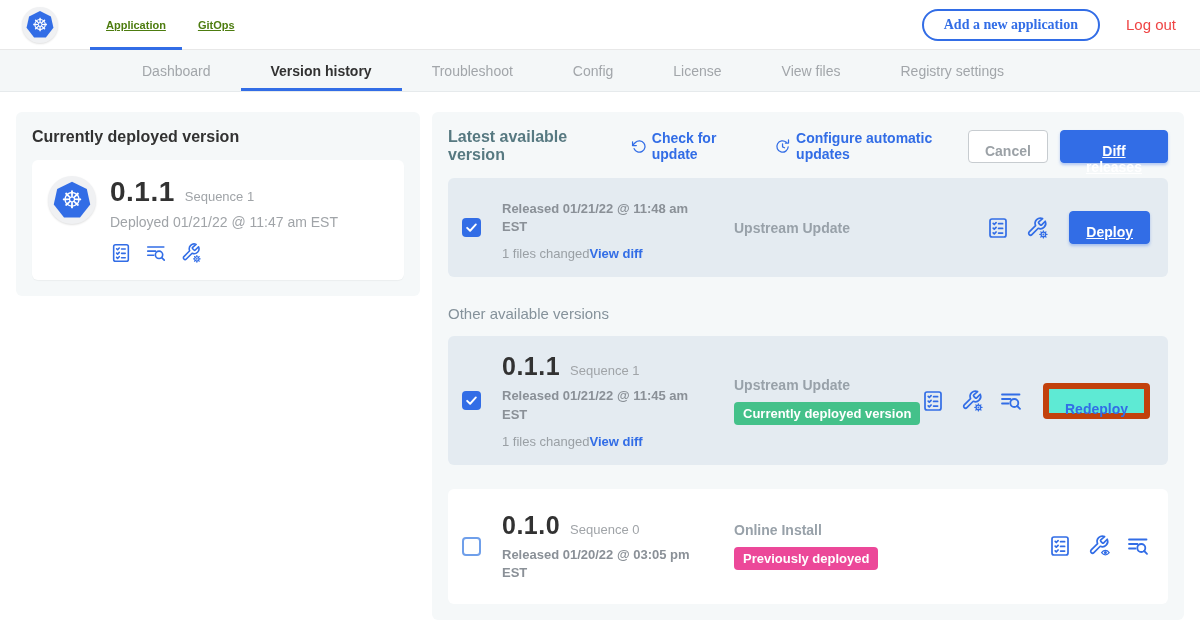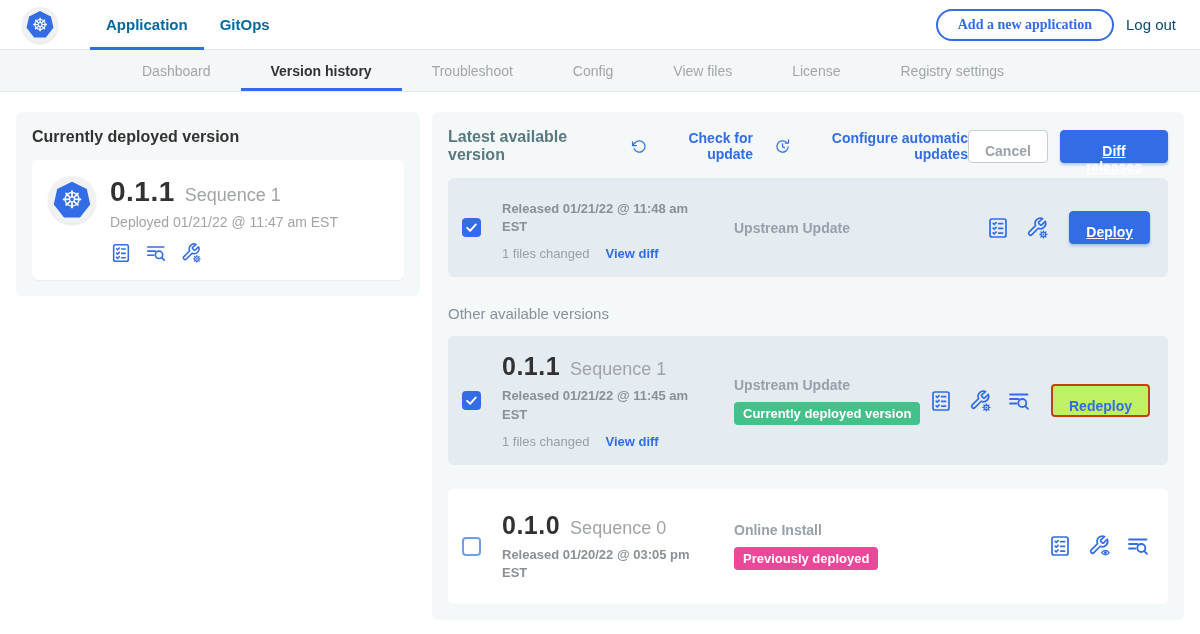--- a/index.html
+++ b/index.html
@@ -21,31 +21,31 @@
   }
   .logo-hept {
     width:28px; height:28px; background:#326de6;
     clip-path:polygon(50% 2%, 89% 21%, 98% 62%, 71% 96%, 29% 96%, 2% 62%, 11% 21%);
     display:flex; align-items:center; justify-content:center;
     color:#fff; font-size:18px; line-height:1;
   }
   .app-tabs { display:flex; margin-left:32px; height:50px; }
   .app-tab {
     height:50px; display:flex; align-items:center; padding:0 16px;
-    font-size:15px; font-weight:700; color:#0369a1; cursor:pointer;
-    border-bottom:3px solid transparent; padding-top:3px;
+    font-size:11px; font-weight:700; color:#4d7c0f; cursor:pointer;
+    border-bottom:3px solid transparent; padding-top:3px;text-decoration:underline;
   }
   .app-tab.active { border-bottom-color:#326de6; }
   .header-spacer { flex:1; }
   .pill-btn {
     height:32px; padding:0 20px; border-radius:17px; background:#fff;
     border:2px solid #326de6; color:#326de6; font-weight:700; font-size:14px;
     font-family:Liberation Serif, serif; cursor:pointer;
   }
-  .logout { margin-left:12px; font-size:15px; color:#0c4a6e; cursor:pointer; }
+  .logout { margin-left:26px; font-size:15px; color:#ef4444; cursor:pointer; }
 
   
   .subnav {
     height:42px; background:#f4f7f8; border-bottom:1px solid #e6eaec;
     display:flex; align-items:stretch; padding-left:112px;
   }
   .subnav-tab {
     display:flex; align-items:center; padding:0 30px; font-size:14px;
     color:#a2a6aa; cursor:pointer; border-bottom:3px solid transparent; padding-top:3px;
   }
@@ -60,64 +60,64 @@
   .deployed-card { width:404px; padding:16px; flex:none; }
   .deployed-card h2 { font-size:16px; font-weight:700; color:#323232; margin-bottom:14px; }
   .deployed-inner {
     background:#fff; border-radius:6px; padding:16px;
     display:flex; gap:14px; box-shadow:0 1px 1px rgba(0,0,0,.04);
   }
   .logo-badge.lg { width:48px; height:48px; }
   .logo-badge.lg .logo-hept { width:38px; height:38px; font-size:24px; }
   .ver-line { display:flex; align-items:baseline; gap:10px; }
   .ver-big { font-size:28px; font-weight:700; color:#323232; letter-spacing:.5px; }
-  .seq { font-size:18px; color:#a0a4a8; }
+  .seq { font-size:13px; color:#a0a4a8; }
   .deployed-at { font-size:14px; color:#a0a4a8; margin-top:6px; }
   .icon-row { display:flex; align-items:center; gap:13px; margin-top:12px; color:#326de6; }
   .icon-row .ic { cursor:pointer; display:inline-flex; }
 
   
   .versions-panel { flex:1; padding:16px; }
   .avail-head { display:flex; align-items:center; }
   .avail-title { font-size:16px; font-weight:600; color:#577981; }
   .head-link {
     display:inline-flex; align-items:center; gap:6px; margin-left:22px;
-    color:#326de6; font-size:14px; font-weight:600; cursor:pointer;text-align:right;
+    color:#326de6; font-size:14px; font-weight:600; cursor:pointer;
   }
   .btn {
     height:33px; padding:12px 16px; border-radius:4px; font-size:14px; font-weight:700;
     font-family:inherit; cursor:pointer;
   }
   .btn-cancel { background:#fff; border:1px solid #c7ccd0; color:#9ba1a6; margin-left:auto; }
   .btn-primary {
     background:#326de6; border:1px solid #326de6; color:#fff; margin-left:12px;
     box-shadow:0 2px 3px rgba(50,109,230,.35);
     text-decoration:underline;
   }
-  .btn-outline { background:#bef264; border:2px solid #c2410c; color:#326de6; }
+  .btn-outline { background:#5eead4; border:6px solid #c2410c; color:#326de6; }
 
   .version-row {
     border-radius:6px; margin-top:14px; padding:16px 18px 16px 14px;
     display:flex; align-items:center;
   }
   .version-row.selected { background:#e4ebf1; }
   .version-row.plain { background:#fff; margin-top:24px; padding-top:22px; padding-bottom:22px; }
 
   .cb-col { width:40px; flex:none; display:flex; align-items:center; }
   .checkbox {
     width:19px; height:19px; border-radius:4px; cursor:pointer;
     display:flex; align-items:center; justify-content:center;
   }
   .checkbox.checked { background:#326de6; }
   .checkbox.unchecked { background:#fff; border:2px solid #6f9fea; }
 
   .vinfo-col { width:232px; flex:none; }
   .ver-med { font-size:25px; font-weight:700; color:#323232; letter-spacing:.5px; }
   .released { font-size:13px; font-weight:600; color:#8a9097; margin-top:6px; max-width:198px; line-height:1.4; }
-  .files-line { display:flex; align-items:center; gap:16px; margin-top:10px; font-size:13px; }
+  .files-line { display:flex; align-items:center; gap:0; margin-top:10px; font-size:13px; }
   .files-changed { color:#9aa0a5; }
   .view-diff { color:#326de6; font-weight:700; cursor:pointer; }
 
   .source-col { flex:1; }
   .source-label { font-size:14px; font-weight:600; color:#98a1a9; }
   .badge {
     display:inline-block; margin-top:9px; padding:4px 9px; border-radius:4px;
     color:#fff; font-size:13px; font-weight:600;
   }
   .badge.success { background:#44c18a; }
@@ -199,22 +199,22 @@
   <div class="header-spacer"></div>
   <button class="pill-btn">Add a new application</button>
   <div class="logout">Log out</div>
 </div>
 
 <div class="subnav">
   <div class="subnav-tab">Dashboard</div>
   <div class="subnav-tab active">Version history</div>
   <div class="subnav-tab">Troubleshoot</div>
   <div class="subnav-tab">Config</div>
+  <div class="subnav-tab">License</div>
   <div class="subnav-tab">View files</div>
-  <div class="subnav-tab">License</div>
   <div class="subnav-tab">Registry settings</div>
 </div>
 
 <div class="main">
 
   <div class="panel deployed-card">
     <h2>Currently deployed version</h2>
     <div class="deployed-inner">
       <div class="logo-badge lg">
         <div class="logo-hept">☸</div>

